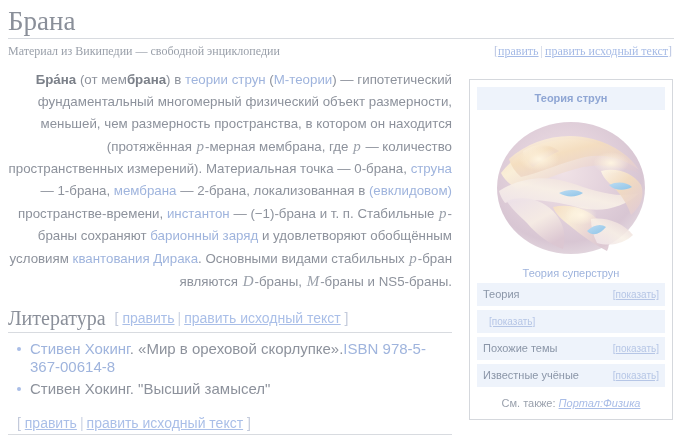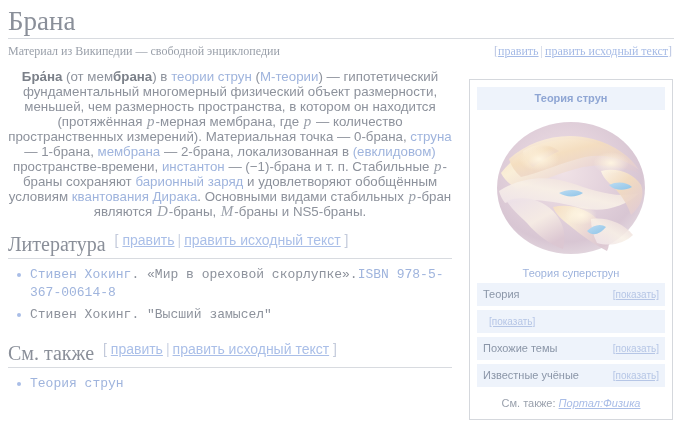--- a/index.html
+++ b/index.html
@@ -148,23 +148,23 @@
   .ib-footer .portal-link {
     color: #a9bde7;
     font-style: italic;
   }
 
   
   .lead {
     margin: 0;
     padding: 0 0 0 0;
     font-size: 13.3px;
-    line-height: 15px;
+    line-height: 22px;
     color: #8d929c;
-    text-align: center;
+    text-align: right;
     max-width: 444px;
   }
   .lead b { color: #7b8089; font-weight: bold; }
   a.wlink {
     color: #9fb4dd;
     text-decoration: none;
   }
   .mathvar {
     font-family: "Liberation Serif", "DejaVu Serif", serif;
     font-style: italic;
@@ -173,21 +173,21 @@
     padding: 0 1px;
   }
 
   
   .section {
     clear: none;
     max-width: 444px;
   }
   .sec-head {
     display: flex;
-    align-items: flex-start;
+    align-items: center;
     padding-top: 14px;
   }
   .sec-title {
     font-family: "Liberation Serif", "DejaVu Serif", serif;
     font-size: 20px;
     line-height: 23px;
     font-weight: normal;
     color: #8a8f99;
     margin: 0;
     white-space: nowrap;
@@ -210,24 +210,23 @@
   }
 
   ul.wlist {
     list-style: none;
     margin: 7px 0 0 0;
     padding: 0;
   }
   ul.wlist li {
     position: relative;
     padding: 0 0 4px 22px;
-    font-size: 13px;
+    font-size: 15px;
     line-height: 18px;
     color: #8d929c;
-    font-family: Liberation Mono, monospace;
   }
   ul.wlist li::before {
     content: "";
     position: absolute;
     left: 9px;
     top: 7px;
     width: 4px;
     height: 4px;
     border-radius: 50%;
     background: #a9bde7;
@@ -352,21 +351,20 @@
       </div>
       <div class="sec-rule"></div>
       <ul class="wlist">
         <li><a href="#" class="wlink">Стивен Хокинг</a><span>. «Мир в ореховой скорлупке».</span><a href="#" class="wlink">ISBN 978-5-367-00614-8</a></li>
         <li><span>Стивен Хокинг. "Высший замысел"</span></li>
       </ul>
     </div>
 
     <div class="section">
       <div class="sec-head">
-        <h2 class="sec-title">См. также</h2>
         <span class="sec-editlinks"><span>[</span> <a href="#" class="elink">править</a><span class="sep">|</span><a href="#" class="elink">править исходный текст</a> <span>]</span></span>
       </div>
       <div class="sec-rule"></div>
       <ul class="wlist">
         <li><a href="#" class="wlink">Теория струн</a></li>
       </ul>
     </div>
 
   </div>
 </div>

